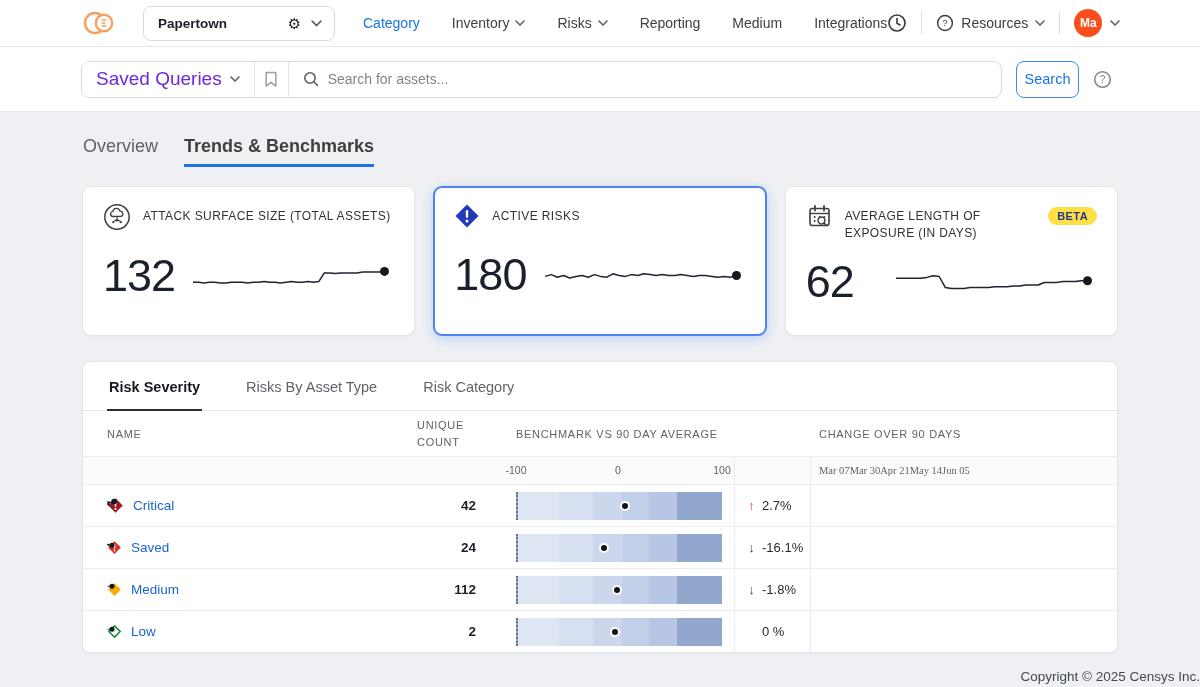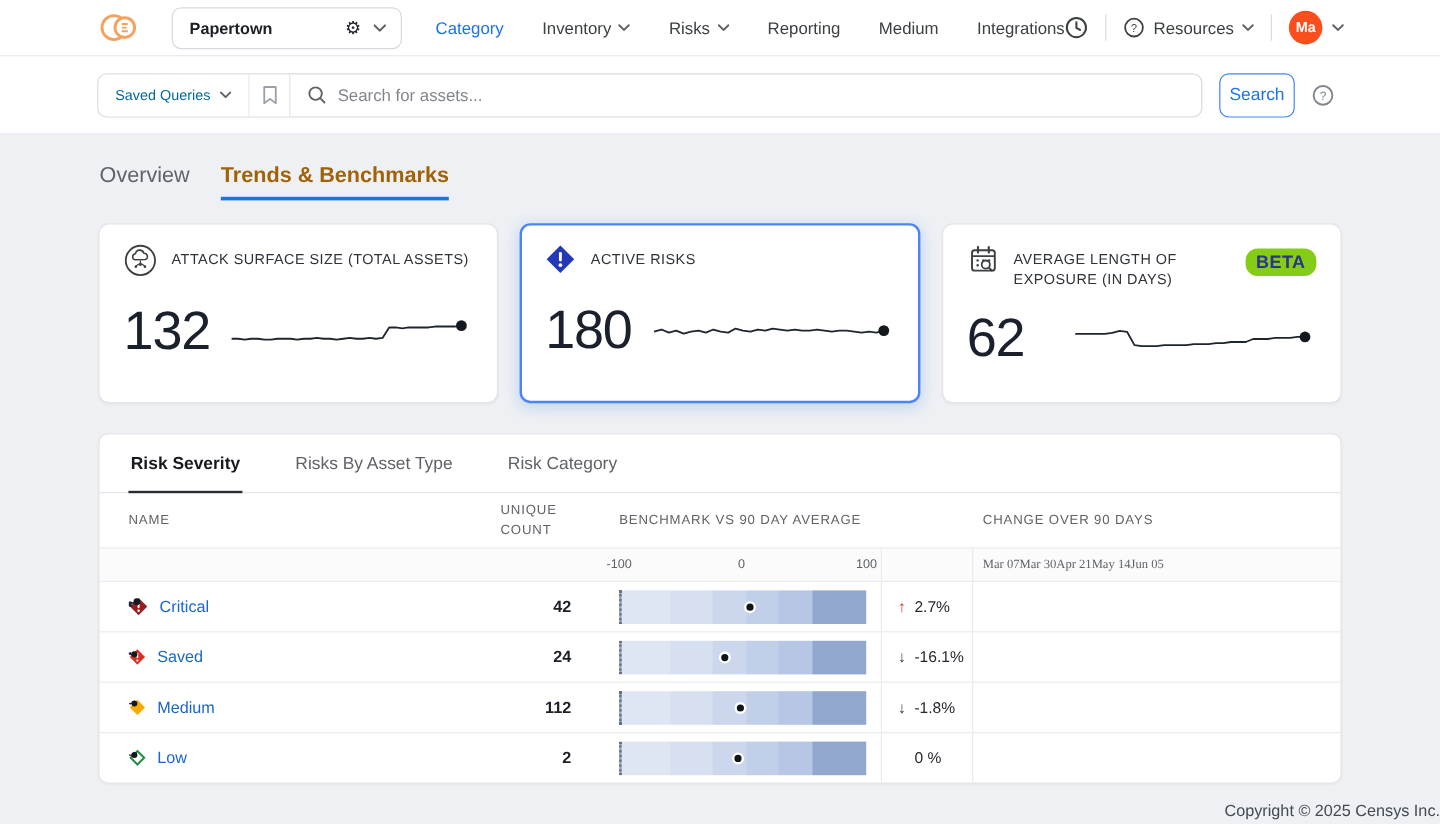--- a/index.html
+++ b/index.html
@@ -45,21 +45,21 @@
     height:65px; background:#fff; border-bottom:1px solid #e6e8eb;
     display:flex; align-items:center; padding:0 88px 0 81px; gap:14px;
   }
   .search-group {
     flex:1; display:flex; align-items:stretch; height:37px;
     border:1px solid #d7dadf; border-radius:8px; background:#fff; overflow:hidden;
   }
   .saved-queries {
     display:flex; align-items:center; gap:8px; padding:0 14px;
     border:none; border-right:1px solid #e2e4e8; background:#fff; cursor:pointer;
-    font-size:12px; color:#0369a1; white-space:nowrap;
+    font-size:19px; color:#6d28d9; white-space:nowrap;
   }
   .bookmark-btn {
     display:flex; align-items:center; justify-content:center; width:34px;
     background:#fff; border:none; border-right:1px solid #e2e4e8; cursor:pointer;
   }
   .search-field { flex:1; display:flex; align-items:center; gap:9px; padding:0 14px; }
   .search-field input {
     flex:1; border:none; outline:none; font-size:14px; color:#202124;
     font-family:"Liberation Sans", sans-serif;
   }
@@ -69,40 +69,40 @@
     background:#fff; color:#1a73e8; font-size:14.5px; cursor:pointer;
     font-family:"Liberation Sans", sans-serif;
   }
   
   .content { width:1036px; margin:0 0 0 82px; }
   .page-tabs { display:flex; gap:26px; margin:24px 0 0 1px; }
   .page-tab {
     font-size:18px; color:#5f6368; cursor:pointer; padding-bottom:7px;
     border-bottom:3px solid transparent;
   }
-  .page-tab.active { color:#a16207; font-weight:700; border-bottom-color:#1a73e8; }
+  .page-tab.active { color:#404040; font-weight:700; border-bottom-color:#1a73e8; }
   
   .cards { display:flex; gap:18px; margin-top:19px; }
   .card {
     flex:1; height:150px; background:#fff; border:1px solid #e3e5e8; border-radius:9px;
     padding:18px 20px 16px 20px; box-shadow:0 1px 2px rgba(20,24,31,0.04); cursor:pointer;
     display:flex; flex-direction:column;
   }
   .card.selected {
     border:2px solid #4c84f3; padding:17px 19px 15px 19px;
     box-shadow:0 3px 12px rgba(66,133,244,0.28);
   }
   .card-head { display:flex; align-items:flex-start; gap:12px; }
   .card-icon { flex:0 0 auto; display:flex; margin-top:-2px; }
   .card-label {
     font-size:12px; letter-spacing:0.4px; color:#2e333a; line-height:1.45;
     padding-top:3px; flex:1;
   }
   .beta-badge {
-    flex:0 0 auto; background:#84cc16; color:#2a3587; font-size:15px; font-weight:700;
+    flex:0 0 auto; background:#fde047; color:#2a3587; font-size:11px; font-weight:700;
     letter-spacing:0.4px; border-radius:10px; padding:3px 9px; margin-top:2px;
   }
   .card-body { display:flex; align-items:center; justify-content:space-between; flex:1; margin-top:2px; }
   .card-value { font-size:45px; color:#1b212c; letter-spacing:-1px; }
   .card-spark { flex:0 0 auto; margin-right:2px; }
   
   .panel {
     margin-top:25px; background:#fff; border:1px solid #e3e5e8; border-radius:8px;
     box-shadow:0 1px 2px rgba(20,24,31,0.04); overflow:hidden;
   }

